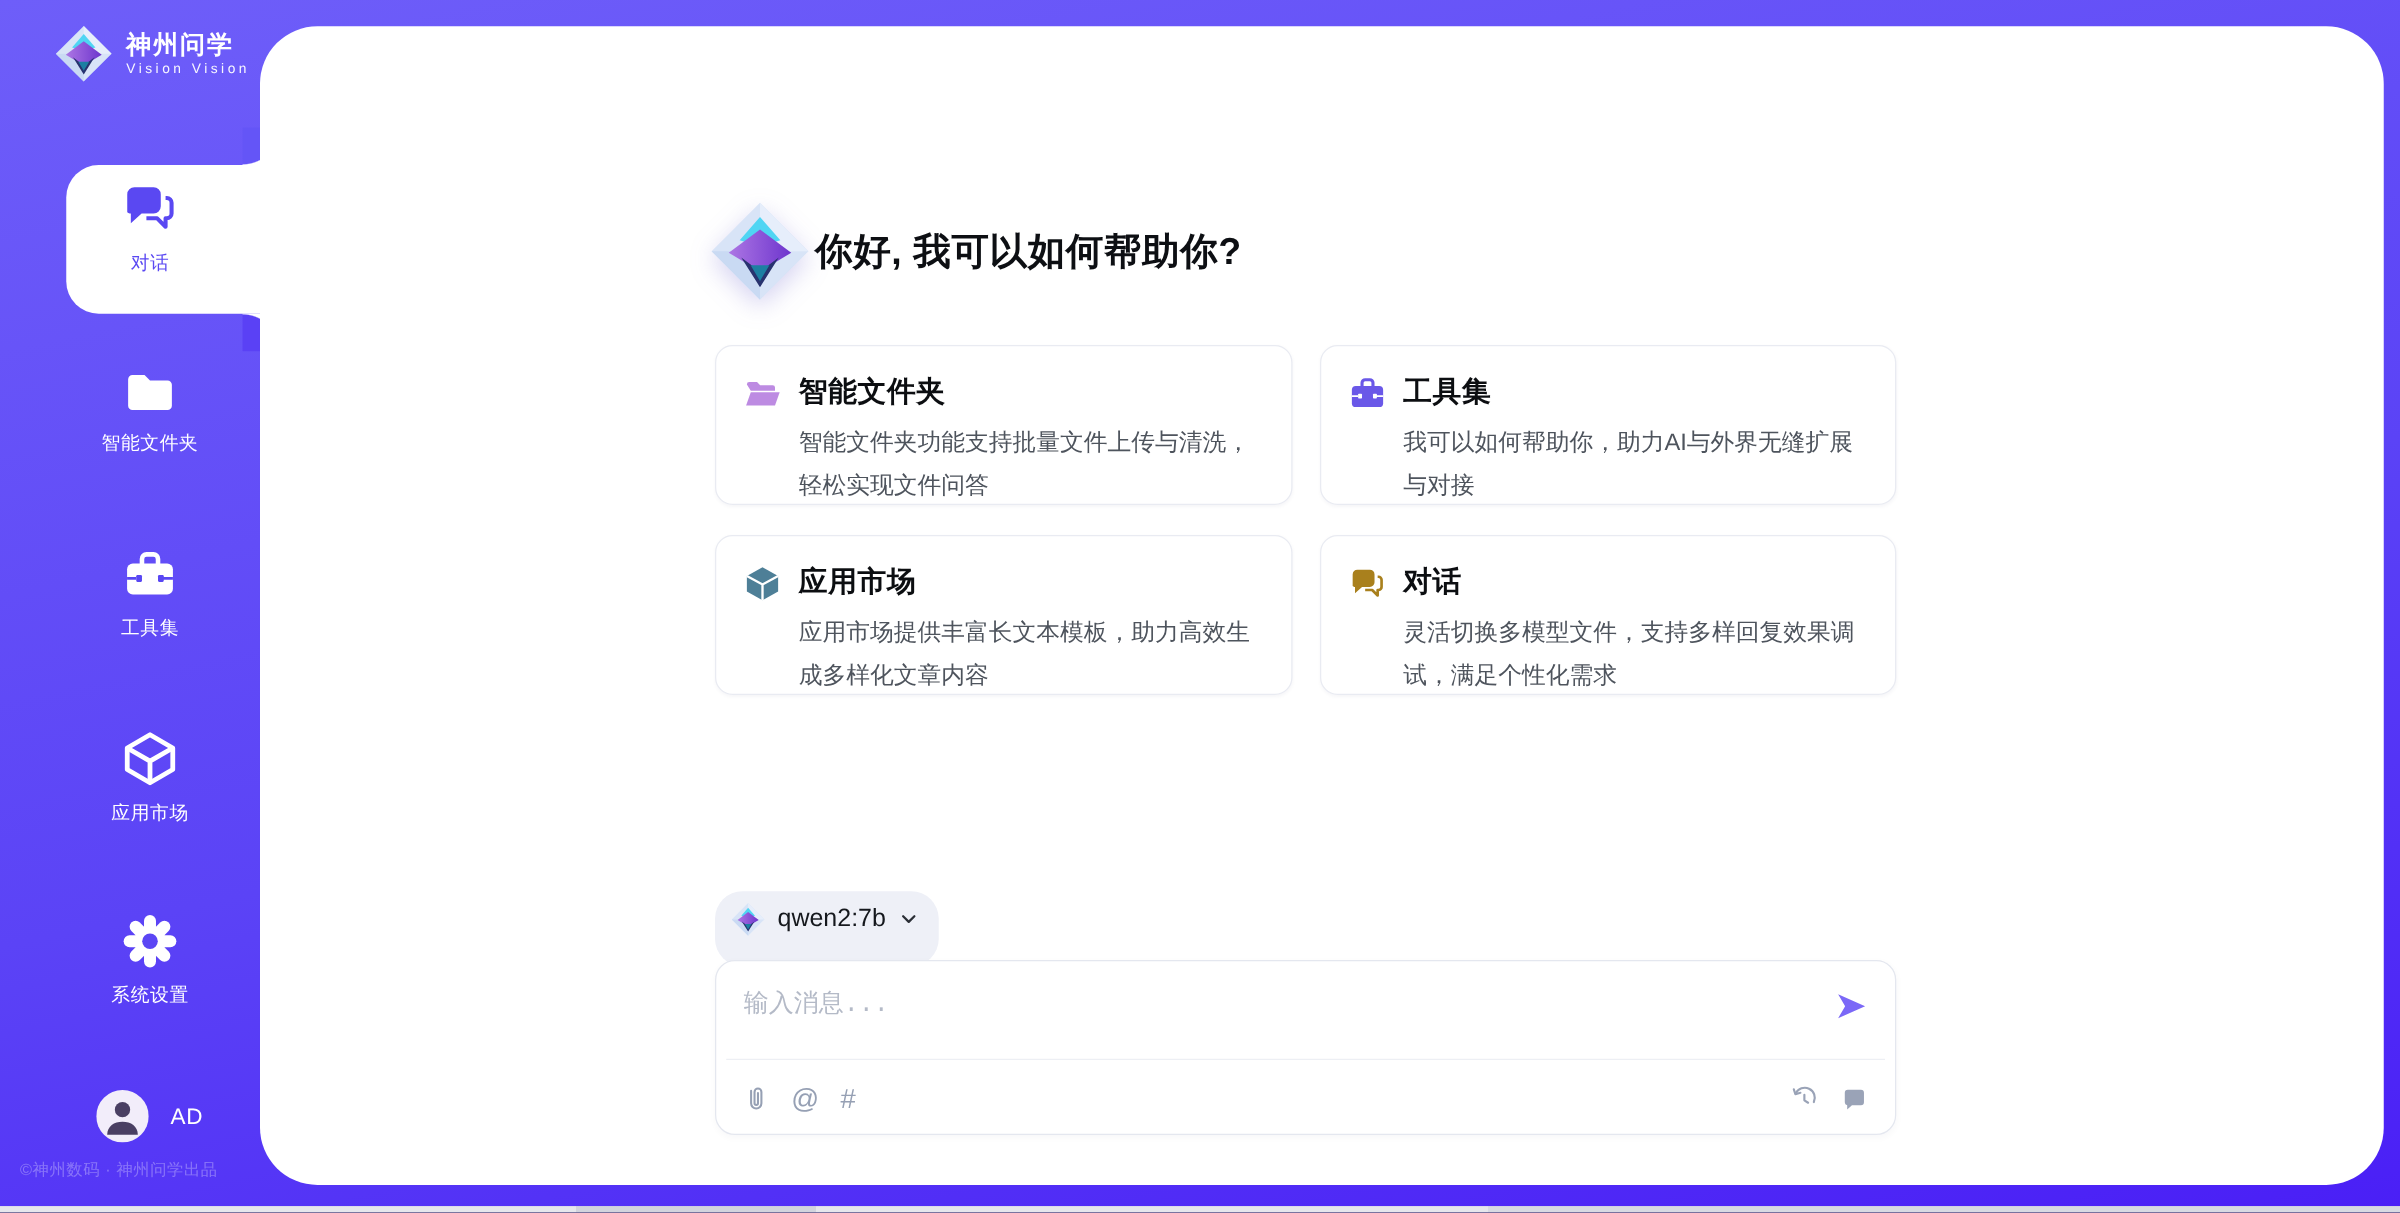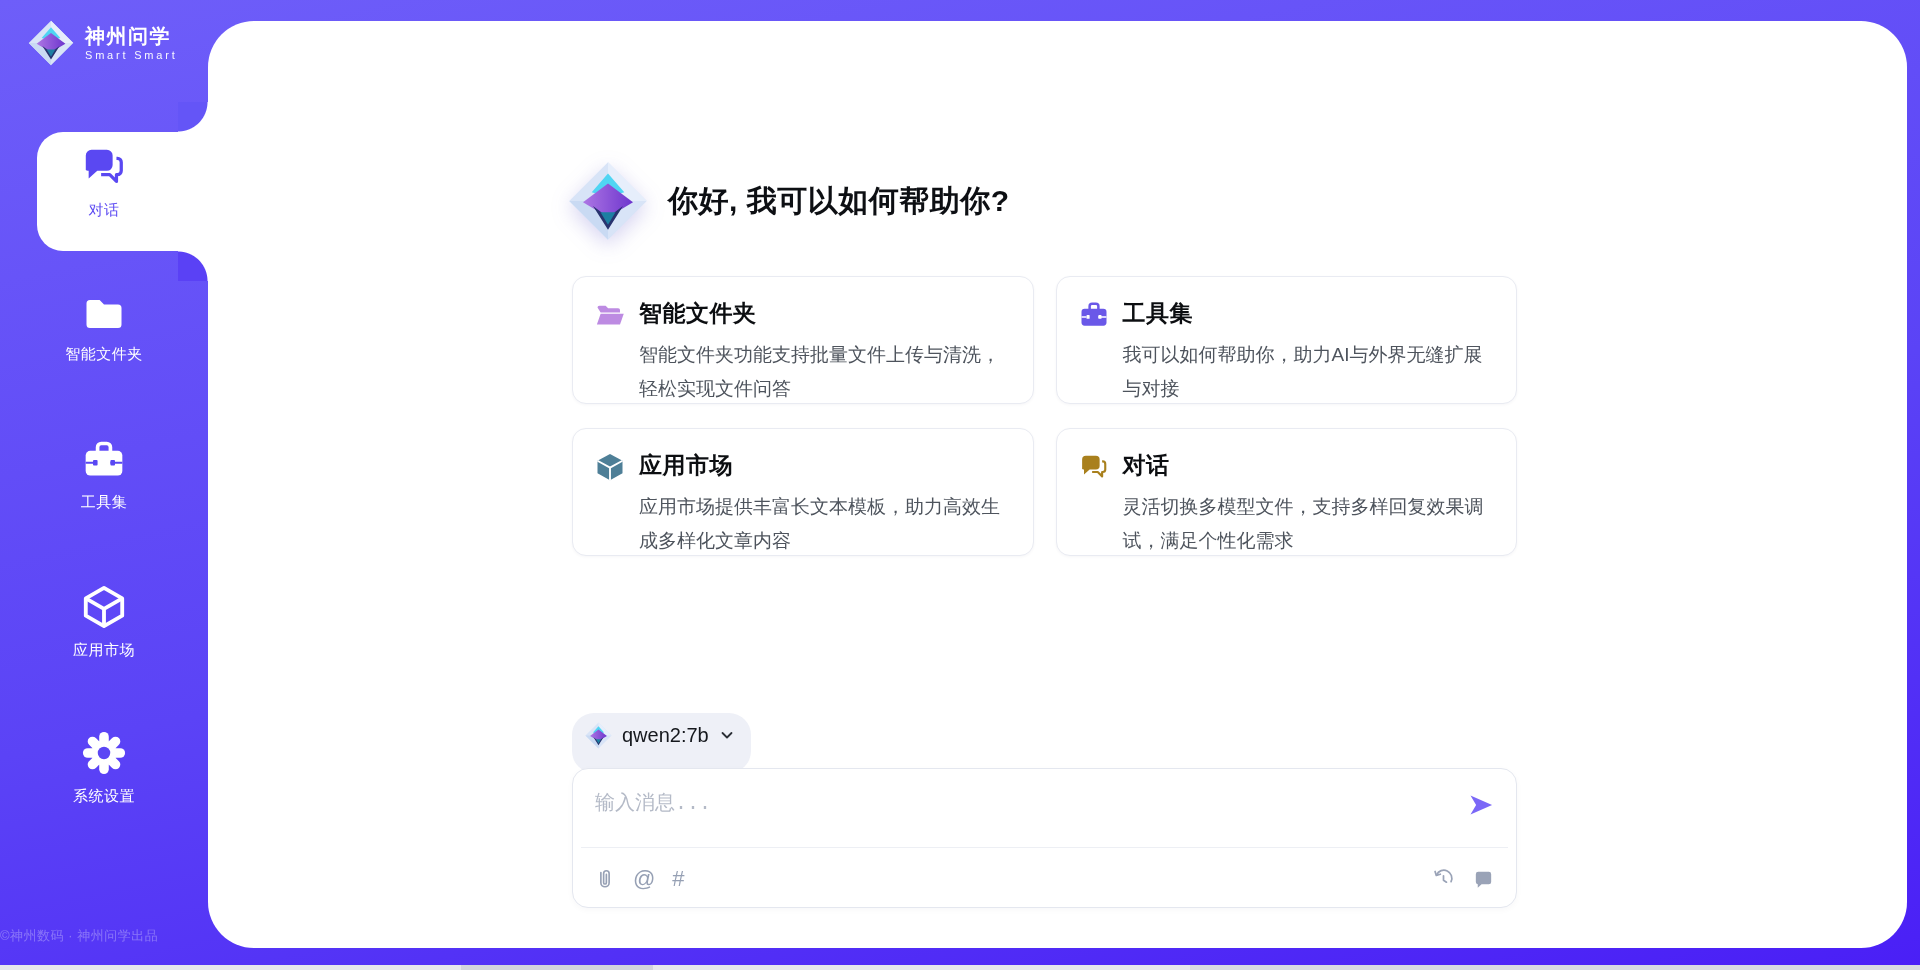--- a/index.html
+++ b/index.html
@@ -9,42 +9,42 @@
 
   
   .bottom-bar{position:absolute;left:0;bottom:0;width:100%;height:5px;background:#dfe1e8;
       background-image:linear-gradient(90deg,#e6e7ec 0 24%,#d2d4dd 24% 34%,#e6e7ec 34% 62%,#d8dae2 62% 100%);}
 
   
   .panel{position:absolute;left:208px;top:21px;width:1699px;height:927px;background:#fff;border-radius:46px;}
   .content{position:absolute;left:364px;top:0;width:945px;height:100%;}
 
   
-  .sidebar{position:absolute;left:0;top:0;width:208px;height:934px;}
+  .sidebar{position:absolute;left:16px;top:0;width:208px;height:934px;}
   .brand{position:absolute;top:20px;left:28px;display:flex;align-items:center;gap:11px;color:#fff;}
   .brand-name{font-size:20px;font-weight:bold;letter-spacing:1.5px;line-height:22px;}
   .brand-sub{font-size:11px;letter-spacing:2.8px;opacity:.95;margin-top:2px;}
 
   .active-tab{position:absolute;left:37px;top:132px;width:171px;height:119px;background:#fff;border-radius:26px 0 0 26px;}
   .notch{position:absolute;left:178px;width:30px;height:30px;}
   .notch-top{top:102px;background:radial-gradient(circle 30px at 0 0,#6455f7 29px,#fff 30px);}
   .notch-bottom{top:251px;background:radial-gradient(circle 30px at 0 30px,#5a41f5 29px,#fff 30px);}
 
   .nav-item{position:absolute;left:0;width:208px;text-align:center;color:#fff;cursor:pointer;}
   .nav-item svg{display:block;margin:0 auto;}
   .nav-label{display:block;margin-top:11px;font-size:15px;letter-spacing:.5px;}
   .nav-item.active{color:#5a48f2;}
   .nav-item.active .nav-label{color:#5a48f2;font-weight:500;}
 
   .user-row{position:absolute;top:872px;left:0;width:208px;display:flex;align-items:center;justify-content:center;gap:17px;cursor:pointer;}
   .user-name{color:#fff;font-size:18px;font-weight:500;letter-spacing:.5px;}
   .side-footer{position:absolute;top:927px;left:0;width:208px;text-align:left;color:rgba(255,255,255,.30);font-size:13px;letter-spacing:.5px;}
 
   
-  .greeting{position:absolute;top:140px;left:-4px;display:flex;align-items:center;gap:20px;}
+  .greeting{position:absolute;top:140px;left:-4px;display:flex;align-items:center;gap:4px;}
   .greeting-logo{filter:drop-shadow(0 6px 10px rgba(90,80,200,.25));}
   .greeting-title{font-size:30px;font-weight:800;color:#0d0f13;letter-spacing:.5px;margin:0;}
 
   
   .cards{position:absolute;top:255px;left:0;right:0;display:grid;grid-template-columns:1fr 1fr;column-gap:22px;row-gap:24px;}
   .card{position:relative;box-sizing:border-box;height:128px;background:#fff;border:1px solid #e9ebf2;border-radius:14px;
         padding:21px 24px 0 66px;box-shadow:0 1px 3px rgba(25,35,70,.04);cursor:pointer;}
   .card-icon{position:absolute;left:22px;top:23px;width:30px;height:30px;}
   .card-title{margin:0 0 9px;font-size:23px;font-weight:700;color:#0c0e11;letter-spacing:.5px;}
   .card-desc{margin:0;font-size:19px;line-height:34px;color:#4e545d;}
@@ -91,21 +91,21 @@
   </svg>
 
   <div class="sidebar">
 
     <div class="brand">
       <svg width="46" height="46">
           <use href="#logo-diamond"></use>
         </svg>
       <div>
         <div class="brand-name">神州问学</div>
-        <div class="brand-sub">Smart Smart</div>
+        <div class="brand-sub">Vision Vision</div>
       </div>
     </div>
 
     <div class="active-tab"></div>
     <div class="notch notch-top"></div>
     <div class="notch notch-bottom"></div>
 
     <div class="nav-item active" style="top:144px">
       <svg width="46" height="46" viewBox="0 0 48 48">
         <path d="M5 12a6 6 0 0 1 6-6h16a6 6 0 0 1 6 6v10a6 6 0 0 1-6 6H16l-8 7v-7h-?z" fill="none"></path>
@@ -148,20 +148,28 @@
           <rect x="19" y="2" width="10" height="44" rx="5" transform="rotate(45 24 24)"></rect>
           <rect x="19" y="2" width="10" height="44" rx="5" transform="rotate(90 24 24)"></rect>
           <rect x="19" y="2" width="10" height="44" rx="5" transform="rotate(135 24 24)"></rect>
           <circle cx="24" cy="24" r="13"></circle>
         </g>
         <circle cx="24" cy="24" r="6.5" fill="#5b46f4"></circle>
       </svg>
       <span class="nav-label">系统设置</span>
     </div>
 
+    <div class="user-row">
+      <svg width="42" height="42" viewBox="0 0 48 48">
+        <circle cx="24" cy="24" r="24" fill="#f2edfa"></circle>
+        <circle cx="24" cy="18" r="7" fill="#4a3f63"></circle>
+        <path d="M10 41c0-8 6.3-12 14-12s14 4 14 12z" fill="#4a3f63"></path>
+      </svg>
+      <span class="user-name">AD</span>
+    </div>
 
     <div class="side-footer">©神州数码 · 神州问学出品</div>
   </div>
 
   <div class="panel">
     <div class="content">
 
       <div class="greeting">
         <svg class="greeting-logo" width="80" height="80">
             <use href="#logo-diamond"></use>

